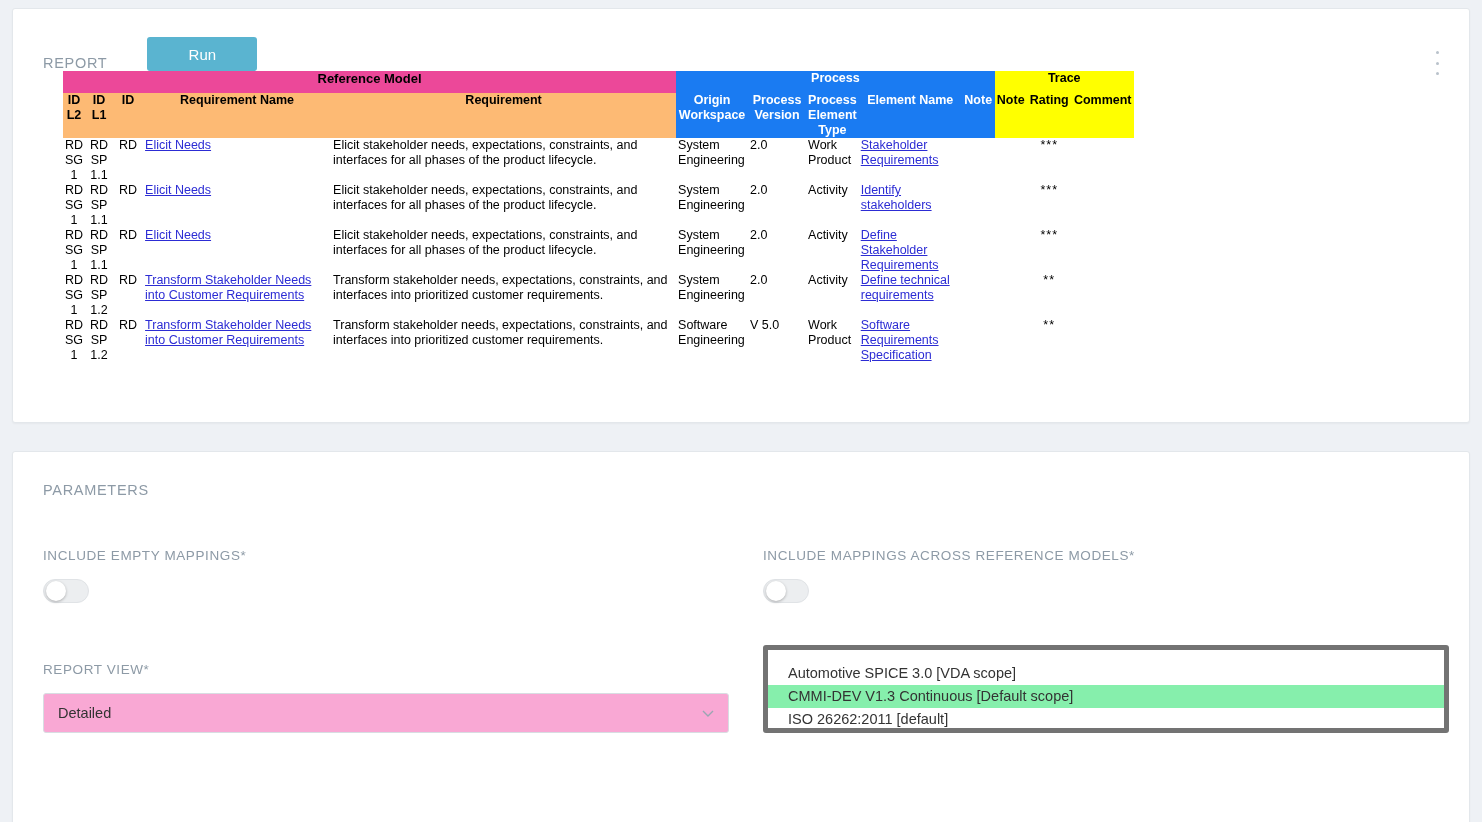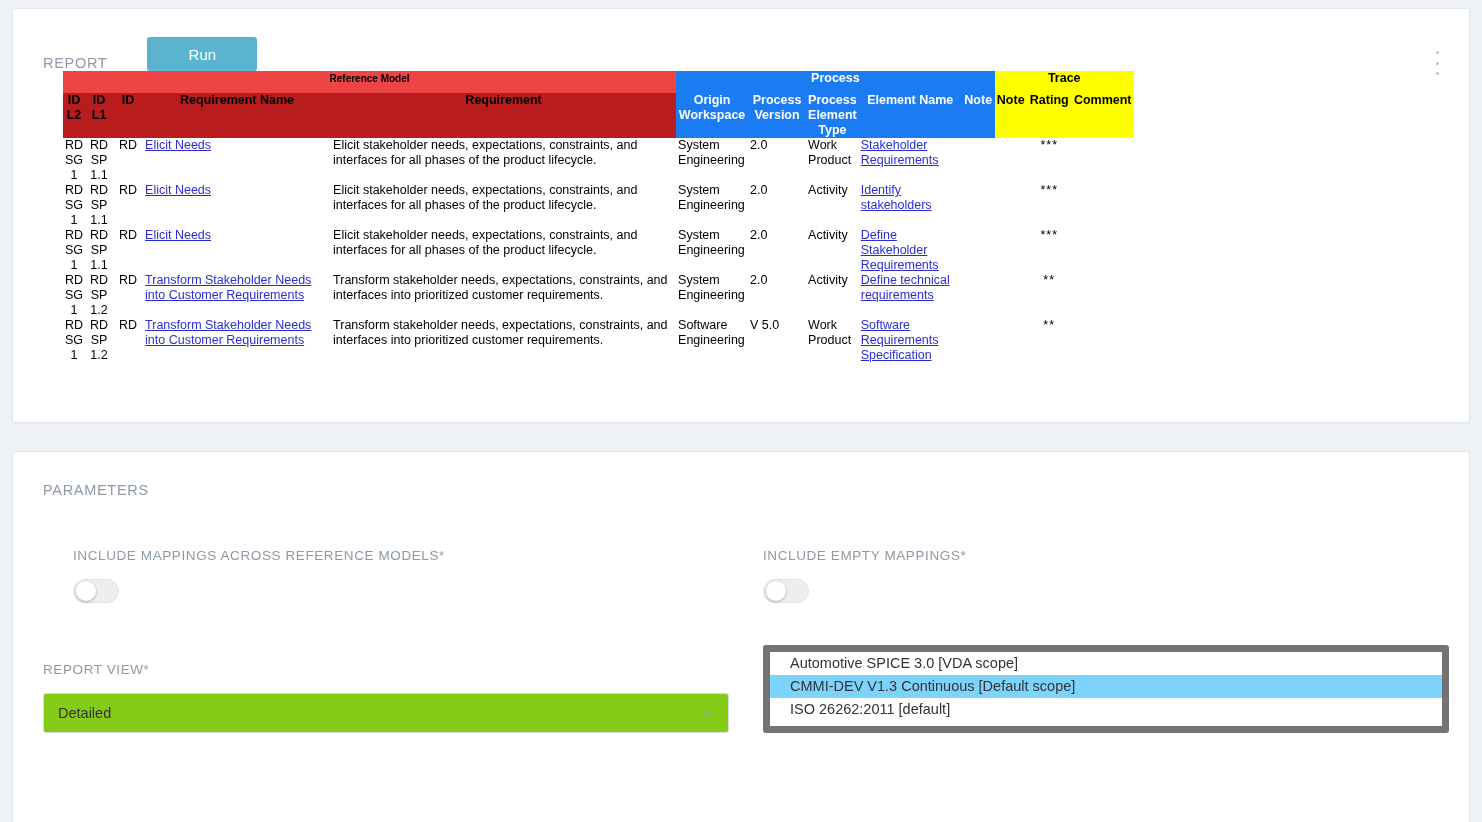--- a/index.html
+++ b/index.html
@@ -89,24 +89,24 @@
     border-collapse: collapse;
     table-layout: fixed;
     font-size: 12.5px;
     color: #000;
   }
   table.report th, table.report td {
     padding: 0 2px;
     vertical-align: top;
     line-height: 15px;
   }
-  .hdr-group-ref { background: #ef4444; color: #000; font-weight: bold; text-align: center; font-size: 10px; height: 22px;}
+  .hdr-group-ref { background: #ec4899; color: #000; font-weight: bold; text-align: center; font-size: 13px; height: 22px;}
   .hdr-group-proc { background: #1a7bf2; color: #fff; font-weight: bold; text-align: center; font-size: 12.5px;}
   .hdr-group-trace { background: #ffff00; color: #000; font-weight: bold; text-align: center; font-size: 12.5px;}
-  .hdr-ref { background: #b91c1c; color: #000; font-weight: bold; font-size: 12.5px; vertical-align: bottom; height: 42px; text-align: center;}
+  .hdr-ref { background: #fdba74; color: #000; font-weight: bold; font-size: 12.5px; vertical-align: bottom; height: 42px; text-align: center;}
   .hdr-proc { background: #1a7bf2; color: #fff; font-weight: bold; font-size: 12.5px; vertical-align: bottom;}
   .hdr-trace { background: #ffff00; color: #000; font-weight: bold; font-size: 12.5px; vertical-align: bottom;}
   td.cell { background: #fff; padding-top: 3px; padding-bottom: 3px;}
   td.cid { text-align: center; }
   a.link {
     color: #2c2cd4;
     text-decoration: underline;
     cursor: pointer;
   }
   .rating { text-align: center; letter-spacing: 1px; }
@@ -159,53 +159,53 @@
     border-radius: 50%;
     background: #fff;
     box-shadow: 0 1px 3px rgba(0,0,0,0.28);
   }
   .row2 { display: flex; padding: 42px 0 0 30px; align-items: flex-end; }
   .select {
     width: 686px;
     height: 40px;
     border: 1px solid #d8dde2;
     border-radius: 3px;
-    background: #84cc16;
+    background: #f9a8d4;
     display: flex;
     align-items: center;
     padding: 0 12px 0 14px;
     box-sizing: border-box;
     font-size: 14.5px;
     color: #333;
     cursor: pointer;
     justify-content: space-between;
   }
   .chev {
     width: 16px; height: 16px;
     color: #8d9aa6;
   }
   .listbox {
     width: 686px;
     height: 88px;
-    border: 7px solid #737373;
+    border: 5px solid #737373;
     border-radius: 3px;
     background: #fff;
-    padding: 0 0 0 0;
+    padding: 12px 0 0 0;
     box-sizing: border-box;
     overflow: hidden;
   }
   .listbox .opt {
     font-size: 14.5px;
     line-height: 23px;
     padding: 0 12px 0 20px;
     color: #333;
     cursor: pointer;
   }
   .listbox .opt.selected {
-    background: #7dd3fc;
+    background: #86efac;
   }
 </style>
 </head>
 <body>
 
 <div class="page">
 
   <div class="card report-card">
     <div class="report-header">
       <div class="section-label">REPORT</div>
@@ -334,28 +334,28 @@
           </tr>
         </tbody>
       </table>
     </div>
   </div>
 
   <div class="card params-card">
     <div class="params-label">PARAMETERS</div>
 
     <div class="params-grid">
-      <div class="col right">
-        <div class="field-label">INCLUDE MAPPINGS ACROSS REFERENCE MODELS*</div>
+      <div class="col">
+        <div class="field-label">INCLUDE EMPTY MAPPINGS*</div>
         <div class="toggle">
           <div class="knob"></div>
         </div>
       </div>
-      <div class="col">
-        <div class="field-label">INCLUDE EMPTY MAPPINGS*</div>
+      <div class="col right">
+        <div class="field-label">INCLUDE MAPPINGS ACROSS REFERENCE MODELS*</div>
         <div class="toggle">
           <div class="knob"></div>
         </div>
       </div>
     </div>
 
     <div class="row2">
       <div class="col">
         <div class="field-label">REPORT VIEW*</div>
         <div class="select">

